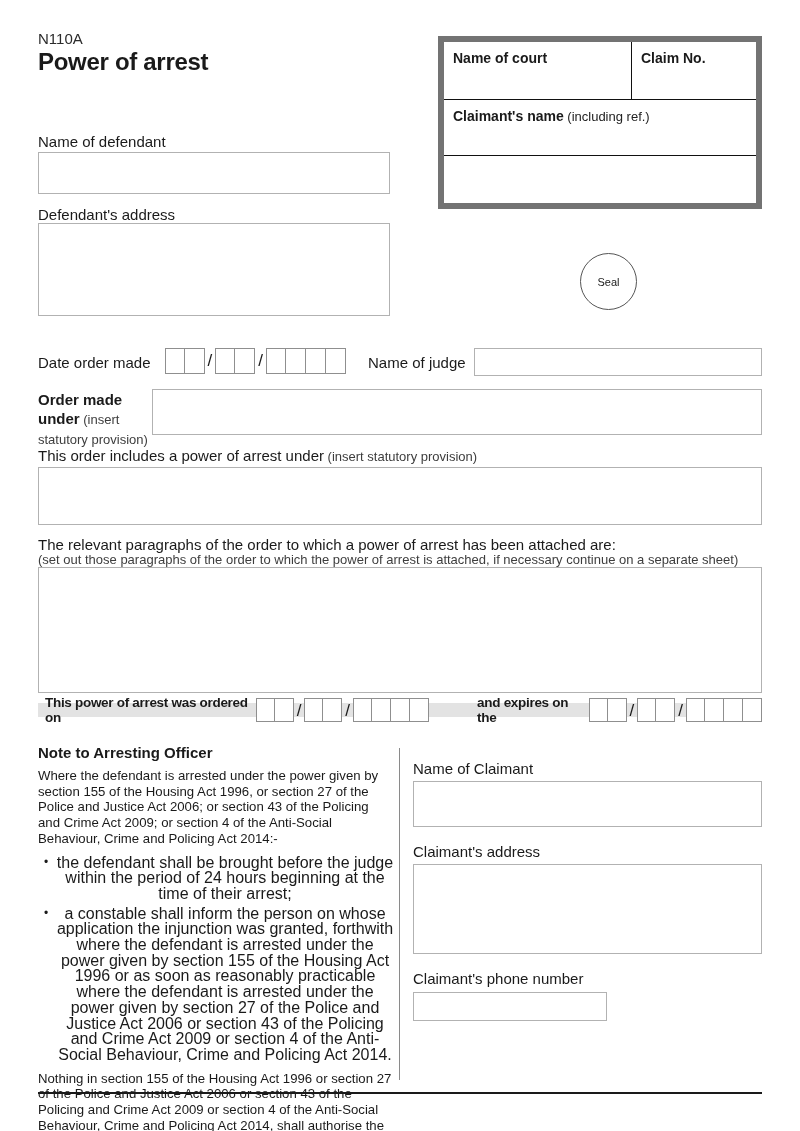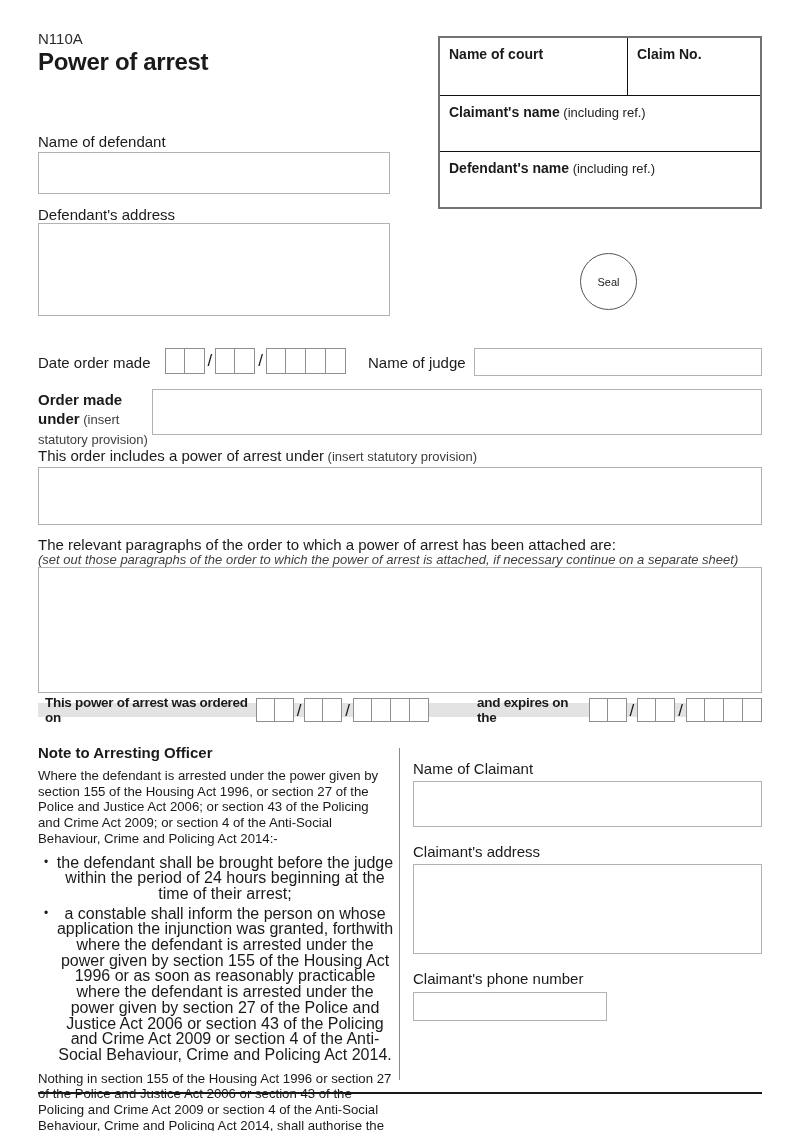--- a/index.html
+++ b/index.html
@@ -6,21 +6,21 @@
   html, body { background: #ffffff; }
   body { font-family: "Liberation Sans", "DejaVu Sans", sans-serif; color: #1a1a1a; }
   .page { position: relative; width: 800px; height: 1131px; background: #fff; overflow: hidden; }
 
   .abs { position: absolute; }
 
   .form-number { left: 38px; top: 30px; font-size: 15px; color: #2b2b2b; }
   .page-title { left: 38px; top: 48px; font-size: 24px; font-weight: bold; letter-spacing: -0.3px; }
 
   
-  .court-table { left: 438px; top: 36px; width: 324px; height: 173px; border: 2px solid #737373; }
+  .court-table { left: 438px; top: 36px; width: 324px; height: 173px; border: 6px solid #737373; }
   .ct-row1 { display: flex; height: 58px; border-bottom: 1px solid #111; }
   .ct-cell-court { width: 188px; border-right: 1px solid #111; padding: 7px 0 0 9px; }
   .ct-cell-claim { flex: 1; padding: 7px 0 0 9px; }
   .ct-row2 { height: 56px; border-bottom: 1px solid #111; padding: 7px 0 0 9px; }
   .ct-row3 { height: 55px; padding: 7px 0 0 9px; }
   .ct-bold { font-weight: bold; font-size: 14px; }
   .ct-note { font-size: 13px; color: #222; }
 
   .field-label { font-size: 15px; color: #1a1a1a; }
   .light-note { font-size: 13px; color: #3d3d3d; }
@@ -83,23 +83,20 @@
       <div class="ct-cell-court">
         <span class="ct-bold">Name of court</span>
       </div>
       <div class="ct-cell-claim">
         <span class="ct-bold">Claim No.</span>
       </div>
     </div>
     <div class="ct-row2">
       <span class="ct-bold">Claimant's name</span><span class="ct-note"> (including ref.)</span>
     </div>
-    <div class="ct-row3">
-      <span class="ct-bold">Defendant's name</span><span class="ct-note"> (including ref.)</span>
-    </div>
   </div>
 
   <div class="abs field-label" style="left:38px; top:133px;">Name of defendant</div>
   <div class="abs inputbox" style="left:38px; top:152px; width:352px; height:42px;"></div>
 
   <div class="abs field-label" style="left:38px; top:206px;">Defendant's address</div>
   <div class="abs inputbox" style="left:38px; top:223px; width:352px; height:93px;"></div>
 
   <div class="abs seal-circle">
     <span>Seal</span>
@@ -131,21 +128,21 @@
     <span class="bold">Order made under</span><span class="note"> (insert statutory provision)</span>
   </div>
   <div class="abs inputbox" style="left:152px; top:389px; width:610px; height:46px;"></div>
 
   <div class="abs" style="left:38px; top:447px;">
     <span class="field-label">This order includes a power of arrest under</span><span class="light-note"> (insert statutory provision)</span>
   </div>
   <div class="abs inputbox" style="left:38px; top:467px; width:724px; height:58px;"></div>
 
   <div class="abs field-label" style="left:38px; top:536px;">The relevant paragraphs of the order to which a power of arrest has been attached are:</div>
-  <div class="abs light-note" style="left:38px; top:552px;font-style:italic;">(set out those paragraphs of the order to which the power of arrest is attached, if necessary continue on a separate sheet)</div>
+  <div class="abs light-note" style="left:38px; top:552px;">(set out those paragraphs of the order to which the power of arrest is attached, if necessary continue on a separate sheet)</div>
   <div class="abs inputbox" style="left:38px; top:567px; width:724px; height:126px;"></div>
 
   <div class="abs expiry-bar">
     <span class="bar-text">This power of arrest was ordered on</span>
     <div class="date-group" style="margin-left:7px;">
       <div class="dcell"></div>
       <div class="dcell"></div>
     </div>
     <span class="slash">/</span>
     <div class="date-group">

